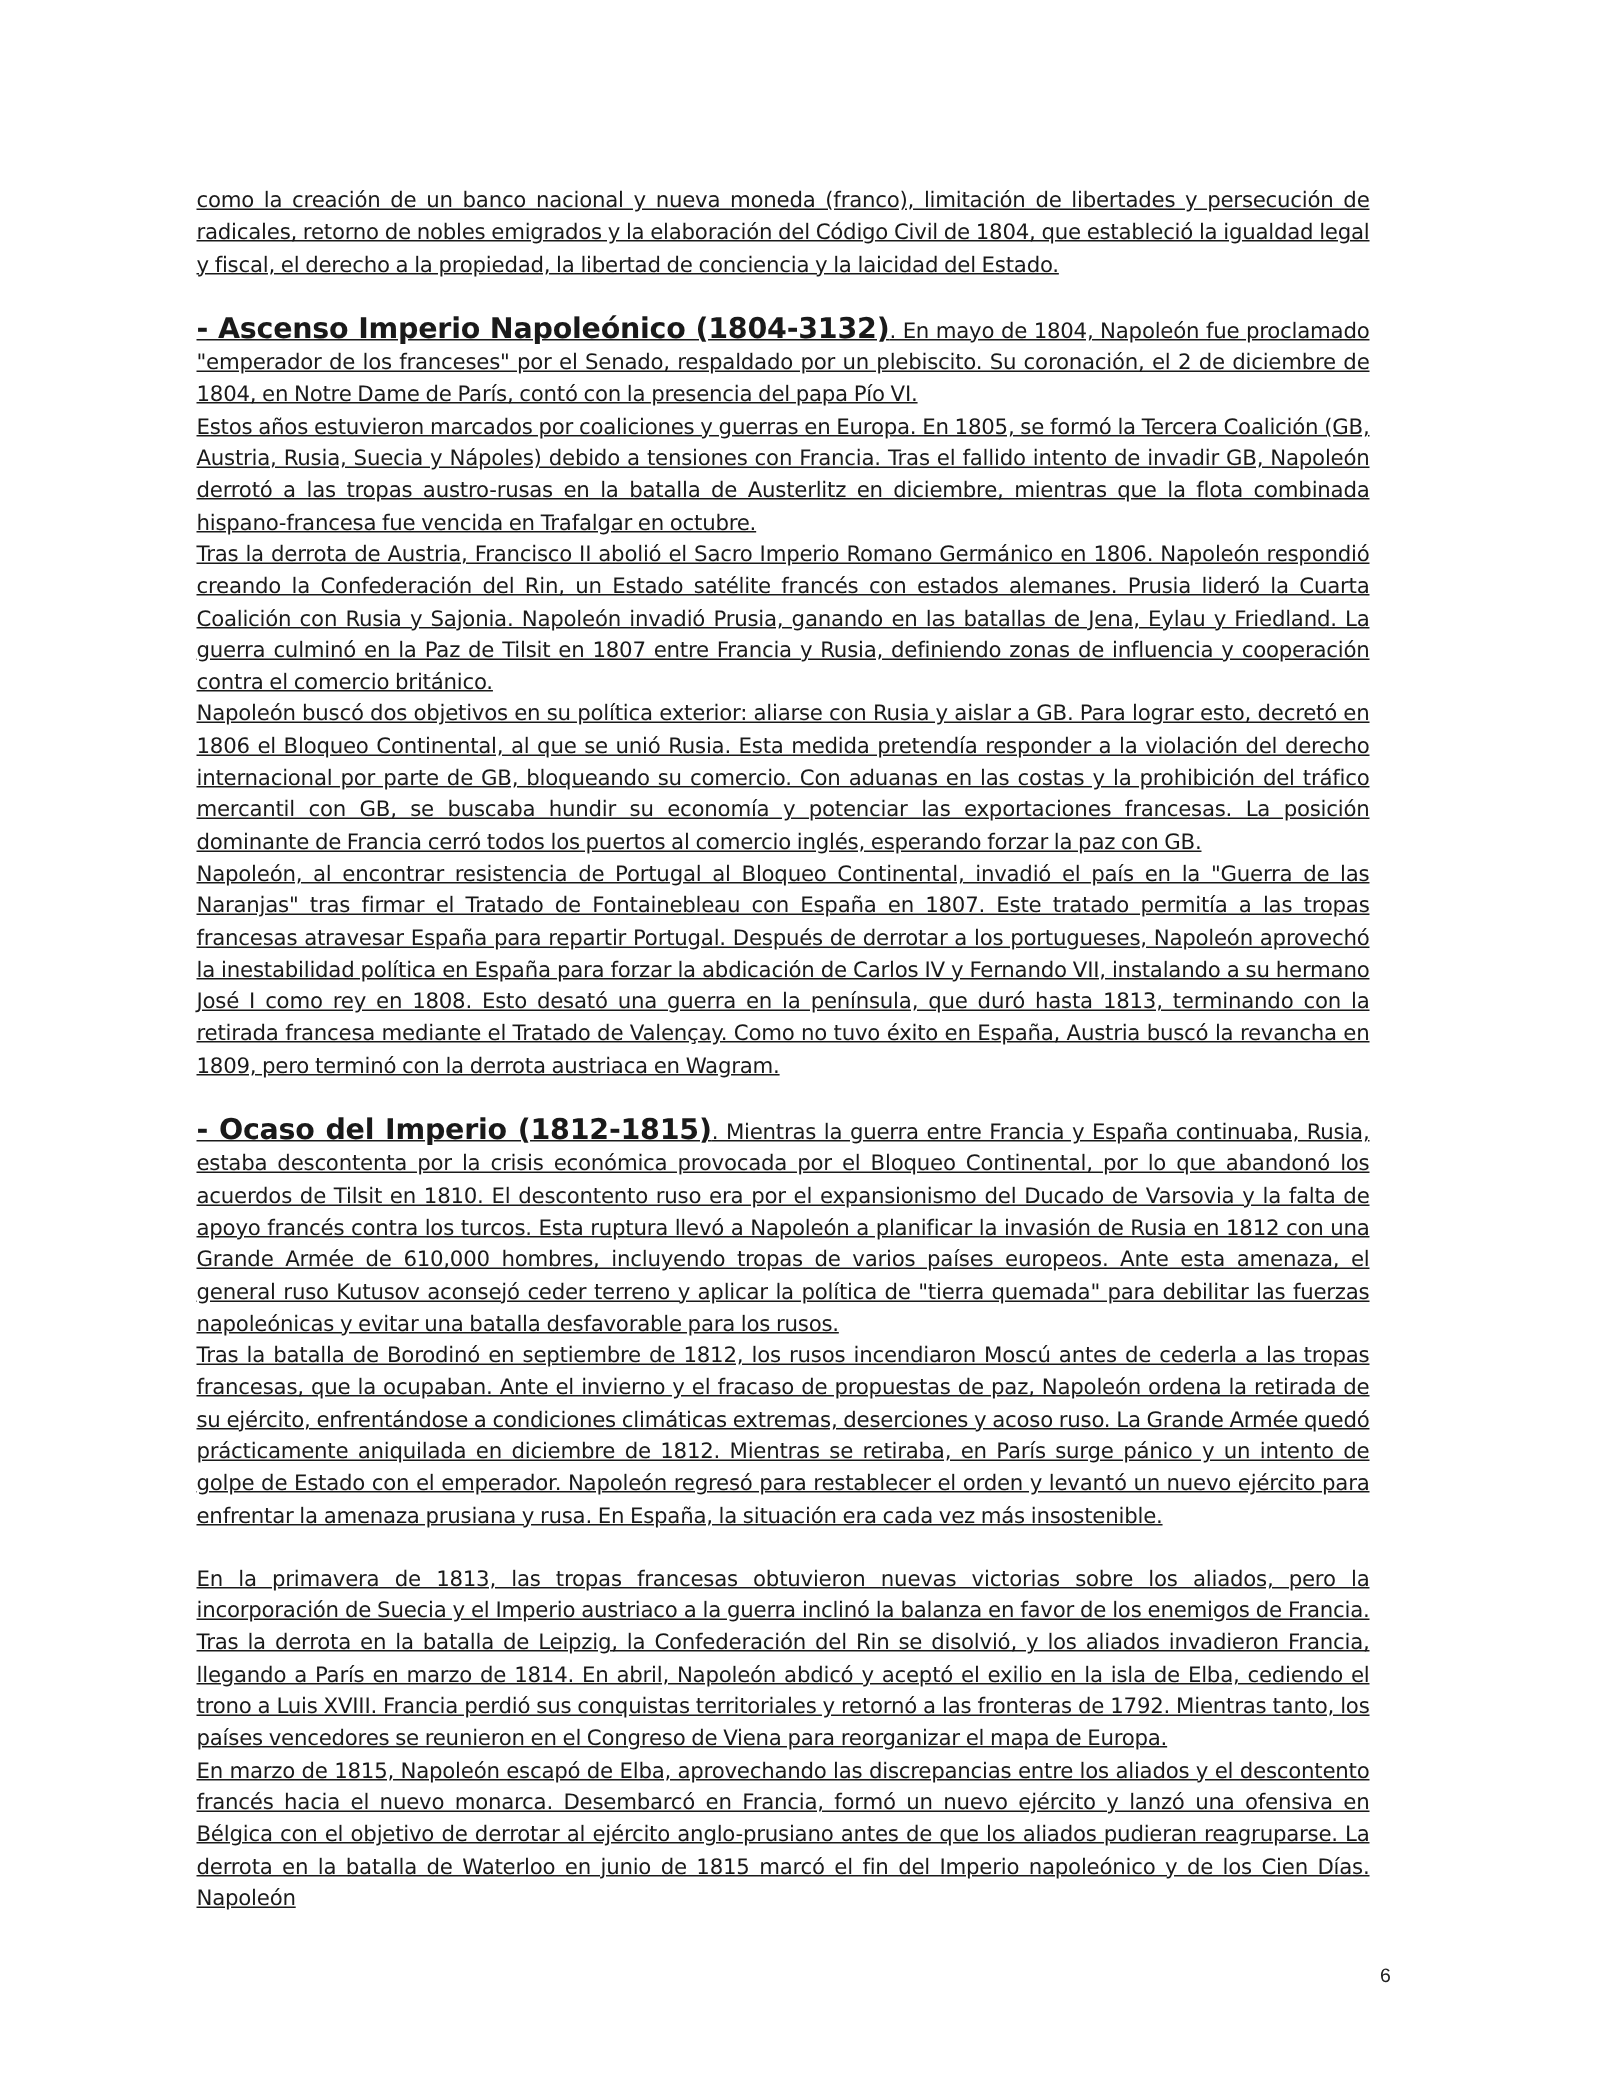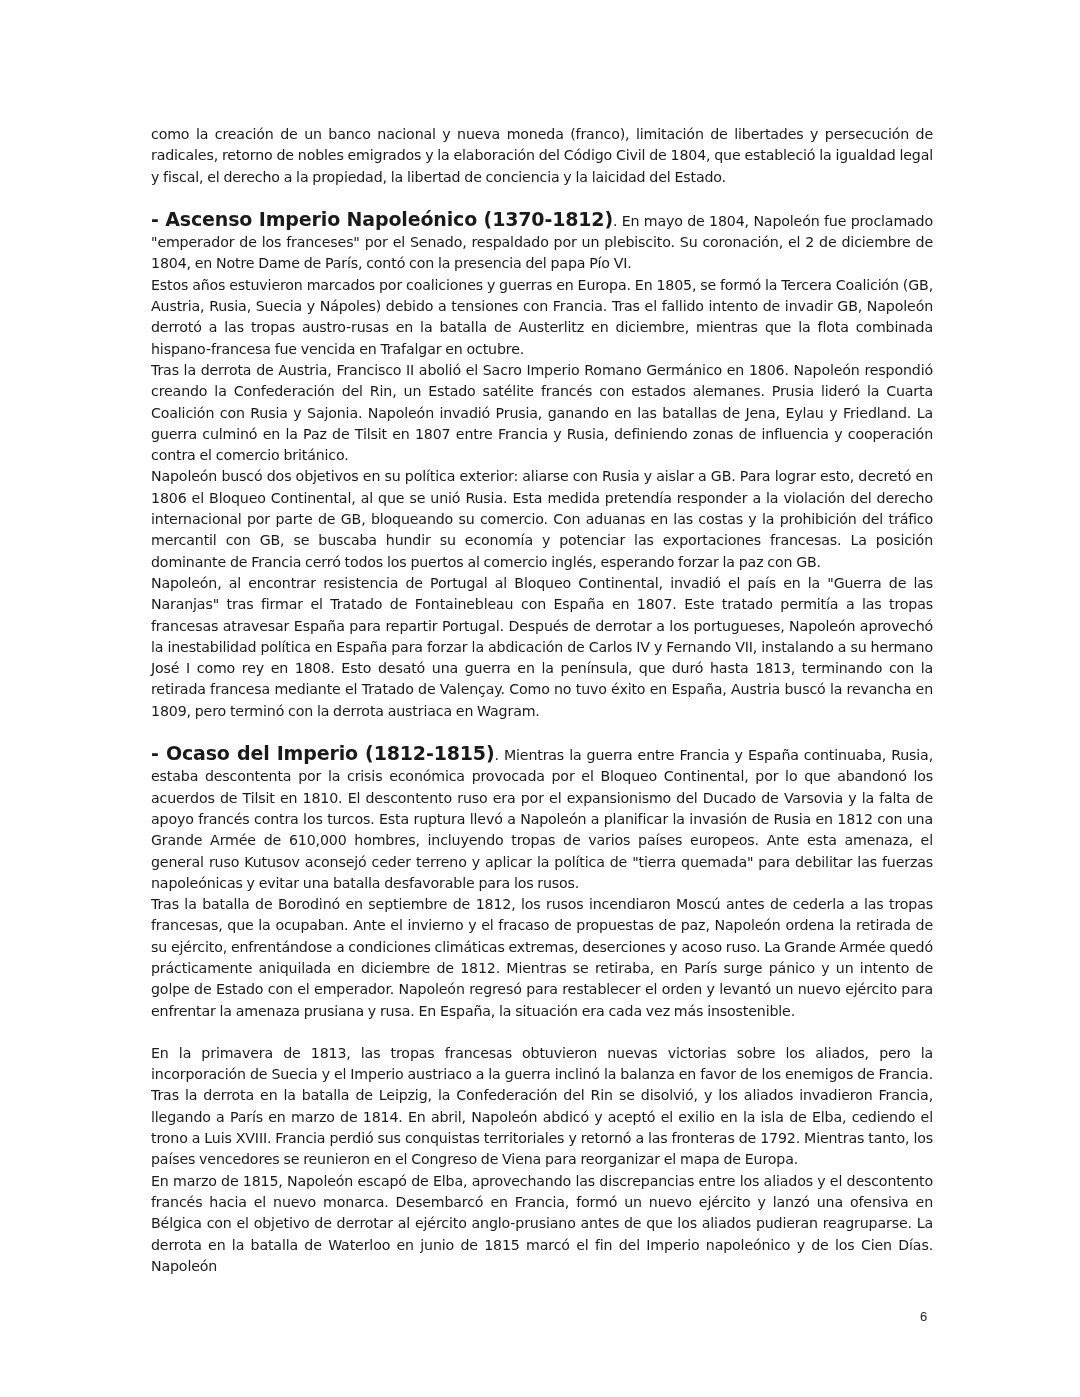--- a/index.html
+++ b/index.html
@@ -10,23 +10,24 @@
     body {
       width: 1080px;
       height: 1397px;
       position: relative;
       overflow: hidden;
       color: #1a1a1a;
       font-family: "DejaVu Sans", sans-serif;
     }
     .page-content {
       position: absolute;
-      left: 151px;
+      left: 131px;
       top: 124px;
       width: 782px;
+      text-decoration: underline;
     }
     .para {
       font-size: 14.2px;
       line-height: 21.3px;
       text-align: justify;
       margin: 0;
       letter-spacing: -0.15px;
       word-spacing: -0.5px;
     }
     .gap {
@@ -48,21 +49,21 @@
 </head>
 <body>
 
 <div class="page-content">
 
   <p class="para">como la creación de un banco nacional y nueva moneda (franco), limitación de libertades y persecución de radicales, retorno de nobles emigrados y la elaboración del Código Civil de 1804, que estableció la igualdad legal y fiscal, el derecho a la propiedad, la libertad de conciencia y la laicidad del Estado.</p>
 
   <div class="gap"></div>
 
   <section>
-    <p class="para"><span class="heading">- Ascenso Imperio Napoleónico (1370-1812)</span><span>. En mayo de 1804, Napoleón fue proclamado "emperador de los franceses" por el Senado, respaldado por un plebiscito. Su coronación, el 2 de diciembre de 1804, en Notre Dame de París, contó con la presencia del papa Pío VI.</span></p>
+    <p class="para"><span class="heading">- Ascenso Imperio Napoleónico (1804-3132)</span><span>. En mayo de 1804, Napoleón fue proclamado "emperador de los franceses" por el Senado, respaldado por un plebiscito. Su coronación, el 2 de diciembre de 1804, en Notre Dame de París, contó con la presencia del papa Pío VI.</span></p>
     <p class="para">Estos años estuvieron marcados por coaliciones y guerras en Europa. En 1805, se formó la Tercera Coalición (GB, Austria, Rusia, Suecia y Nápoles) debido a tensiones con Francia. Tras el fallido intento de invadir GB, Napoleón derrotó a las tropas austro-rusas en la batalla de Austerlitz en diciembre, mientras que la flota combinada hispano-francesa fue vencida en Trafalgar en octubre.</p>
     <p class="para">Tras la derrota de Austria, Francisco II abolió el Sacro Imperio Romano Germánico en 1806. Napoleón respondió creando la Confederación del Rin, un Estado satélite francés con estados alemanes. Prusia lideró la Cuarta Coalición con Rusia y Sajonia. Napoleón invadió Prusia, ganando en las batallas de Jena, Eylau y Friedland. La guerra culminó en la Paz de Tilsit en 1807 entre Francia y Rusia, definiendo zonas de influencia y cooperación contra el comercio británico.</p>
     <p class="para">Napoleón buscó dos objetivos en su política exterior: aliarse con Rusia y aislar a GB. Para lograr esto, decretó en 1806 el Bloqueo Continental, al que se unió Rusia. Esta medida pretendía responder a la violación del derecho internacional por parte de GB, bloqueando su comercio. Con aduanas en las costas y la prohibición del tráfico mercantil con GB, se buscaba hundir su economía y potenciar las exportaciones francesas. La posición dominante de Francia cerró todos los puertos al comercio inglés, esperando forzar la paz con GB.</p>
     <p class="para">Napoleón, al encontrar resistencia de Portugal al Bloqueo Continental, invadió el país en la "Guerra de las Naranjas" tras firmar el Tratado de Fontainebleau con España en 1807. Este tratado permitía a las tropas francesas atravesar España para repartir Portugal. Después de derrotar a los portugueses, Napoleón aprovechó la inestabilidad política en España para forzar la abdicación de Carlos IV y Fernando VII, instalando a su hermano José I como rey en 1808. Esto desató una guerra en la península, que duró hasta 1813, terminando con la retirada francesa mediante el Tratado de Valençay. Como no tuvo éxito en España, Austria buscó la revancha en 1809, pero terminó con la derrota austriaca en Wagram.</p>
   </section>
 
   <div class="gap"></div>
 
   <section>
     <p class="para"><span class="heading">- Ocaso del Imperio (1812-1815)</span><span>. Mientras la guerra entre Francia y España continuaba, Rusia, estaba descontenta por la crisis económica provocada por el Bloqueo Continental, por lo que abandonó los acuerdos de Tilsit en 1810. El descontento ruso era por el expansionismo del Ducado de Varsovia y la falta de apoyo francés contra los turcos. Esta ruptura llevó a Napoleón a planificar la invasión de Rusia en 1812 con una Grande Armée de 610,000 hombres, incluyendo tropas de varios países europeos. Ante esta amenaza, el general ruso Kutusov aconsejó ceder terreno y aplicar la política de "tierra quemada" para debilitar las fuerzas napoleónicas y evitar una batalla desfavorable para los rusos.</span></p>

